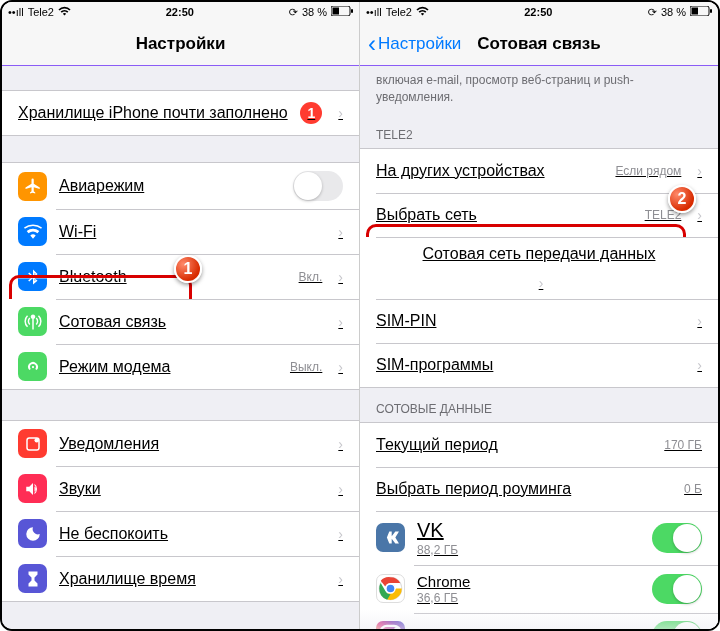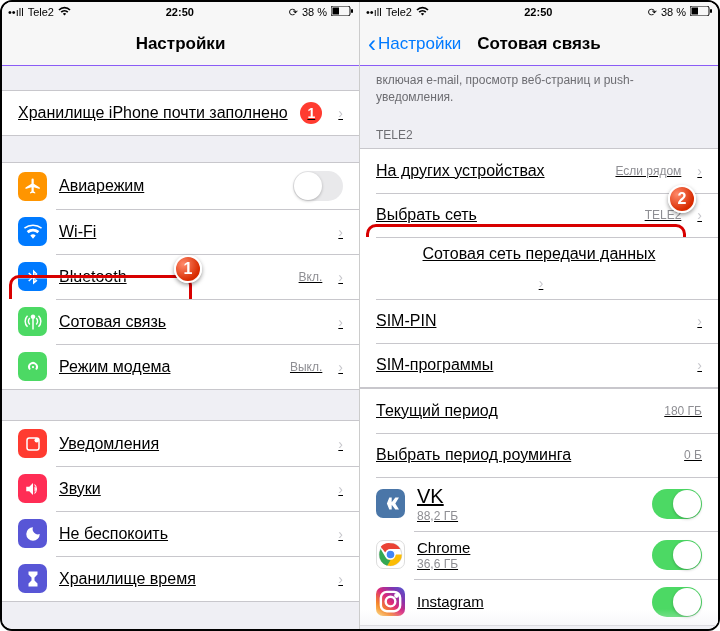--- a/index.html
+++ b/index.html
@@ -388,24 +388,25 @@
       <div class="row">
         <span class="row-label">SIM-PIN</span>
         <span class="chevron">›</span>
       </div>
       <div class="row">
         <span class="row-label">SIM-программы</span>
         <span class="chevron">›</span>
       </div>
     </div>
 
+    <div class="section-header">СОТОВЫЕ ДАННЫЕ</div>
     <div class="group">
       <div class="row">
         <span class="row-label">Текущий период</span>
-        <span class="row-value">180 ГБ</span>
+        <span class="row-value">170 ГБ</span>
       </div>
       <div class="row">
         <span class="row-label">Выбрать период роуминга</span>
         <span class="row-value">0 Б</span>
       </div>
       <div class="row with-icon">
         <span class="row-app-icon ic-vk">
           <svg viewBox="0 0 24 24" fill="#fff">
               <path d="M4 7h3l2 5 2-5h2v4l3-4h3l-3 5 3 5h-3l-3-4v4h-2l-4-10H4z"></path>
             </svg>

